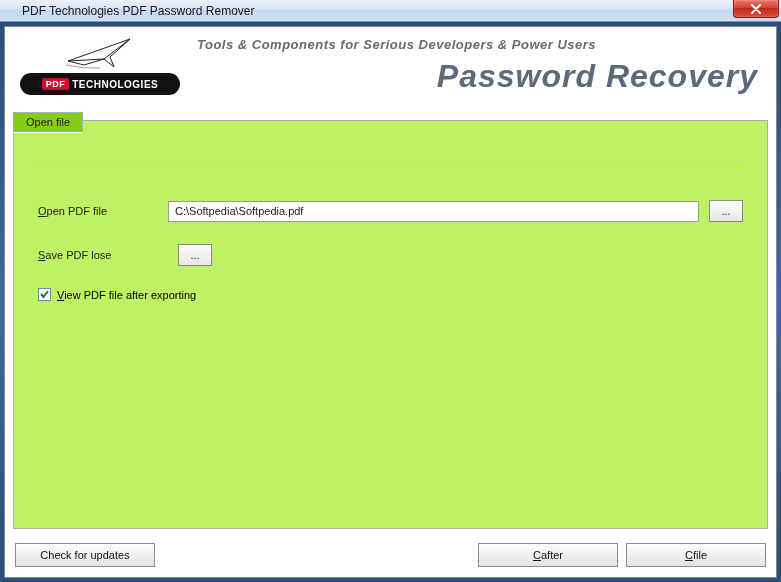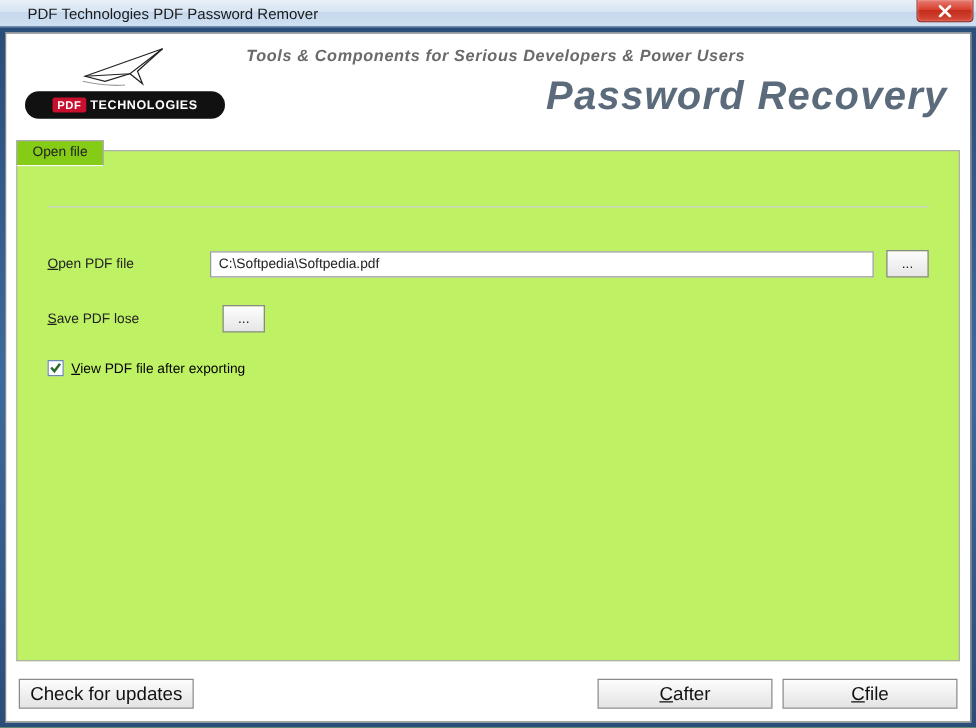--- a/index.html
+++ b/index.html
@@ -148,21 +148,21 @@
   .footer {
     padding: 6px 10px 10px 10px;
     display:flex;
   }
   .btn {
     height: 24px;
     min-width: 140px;
     background: linear-gradient(to bottom, #fdfdfd, #e3e3e3);
     border: 1px solid #8a8a8a;
     font-family: inherit;
-    font-size: 15px;
+    font-size: 11px;
     display:flex; align-items:center; justify-content:center;
     color:#111;
   }
   .btn .ul { text-decoration: underline; }
   .footer-spacer { flex:1; }
   .footer .btn + .btn { margin-left: 8px; }
 </style>
 </head>
 <body>
 

